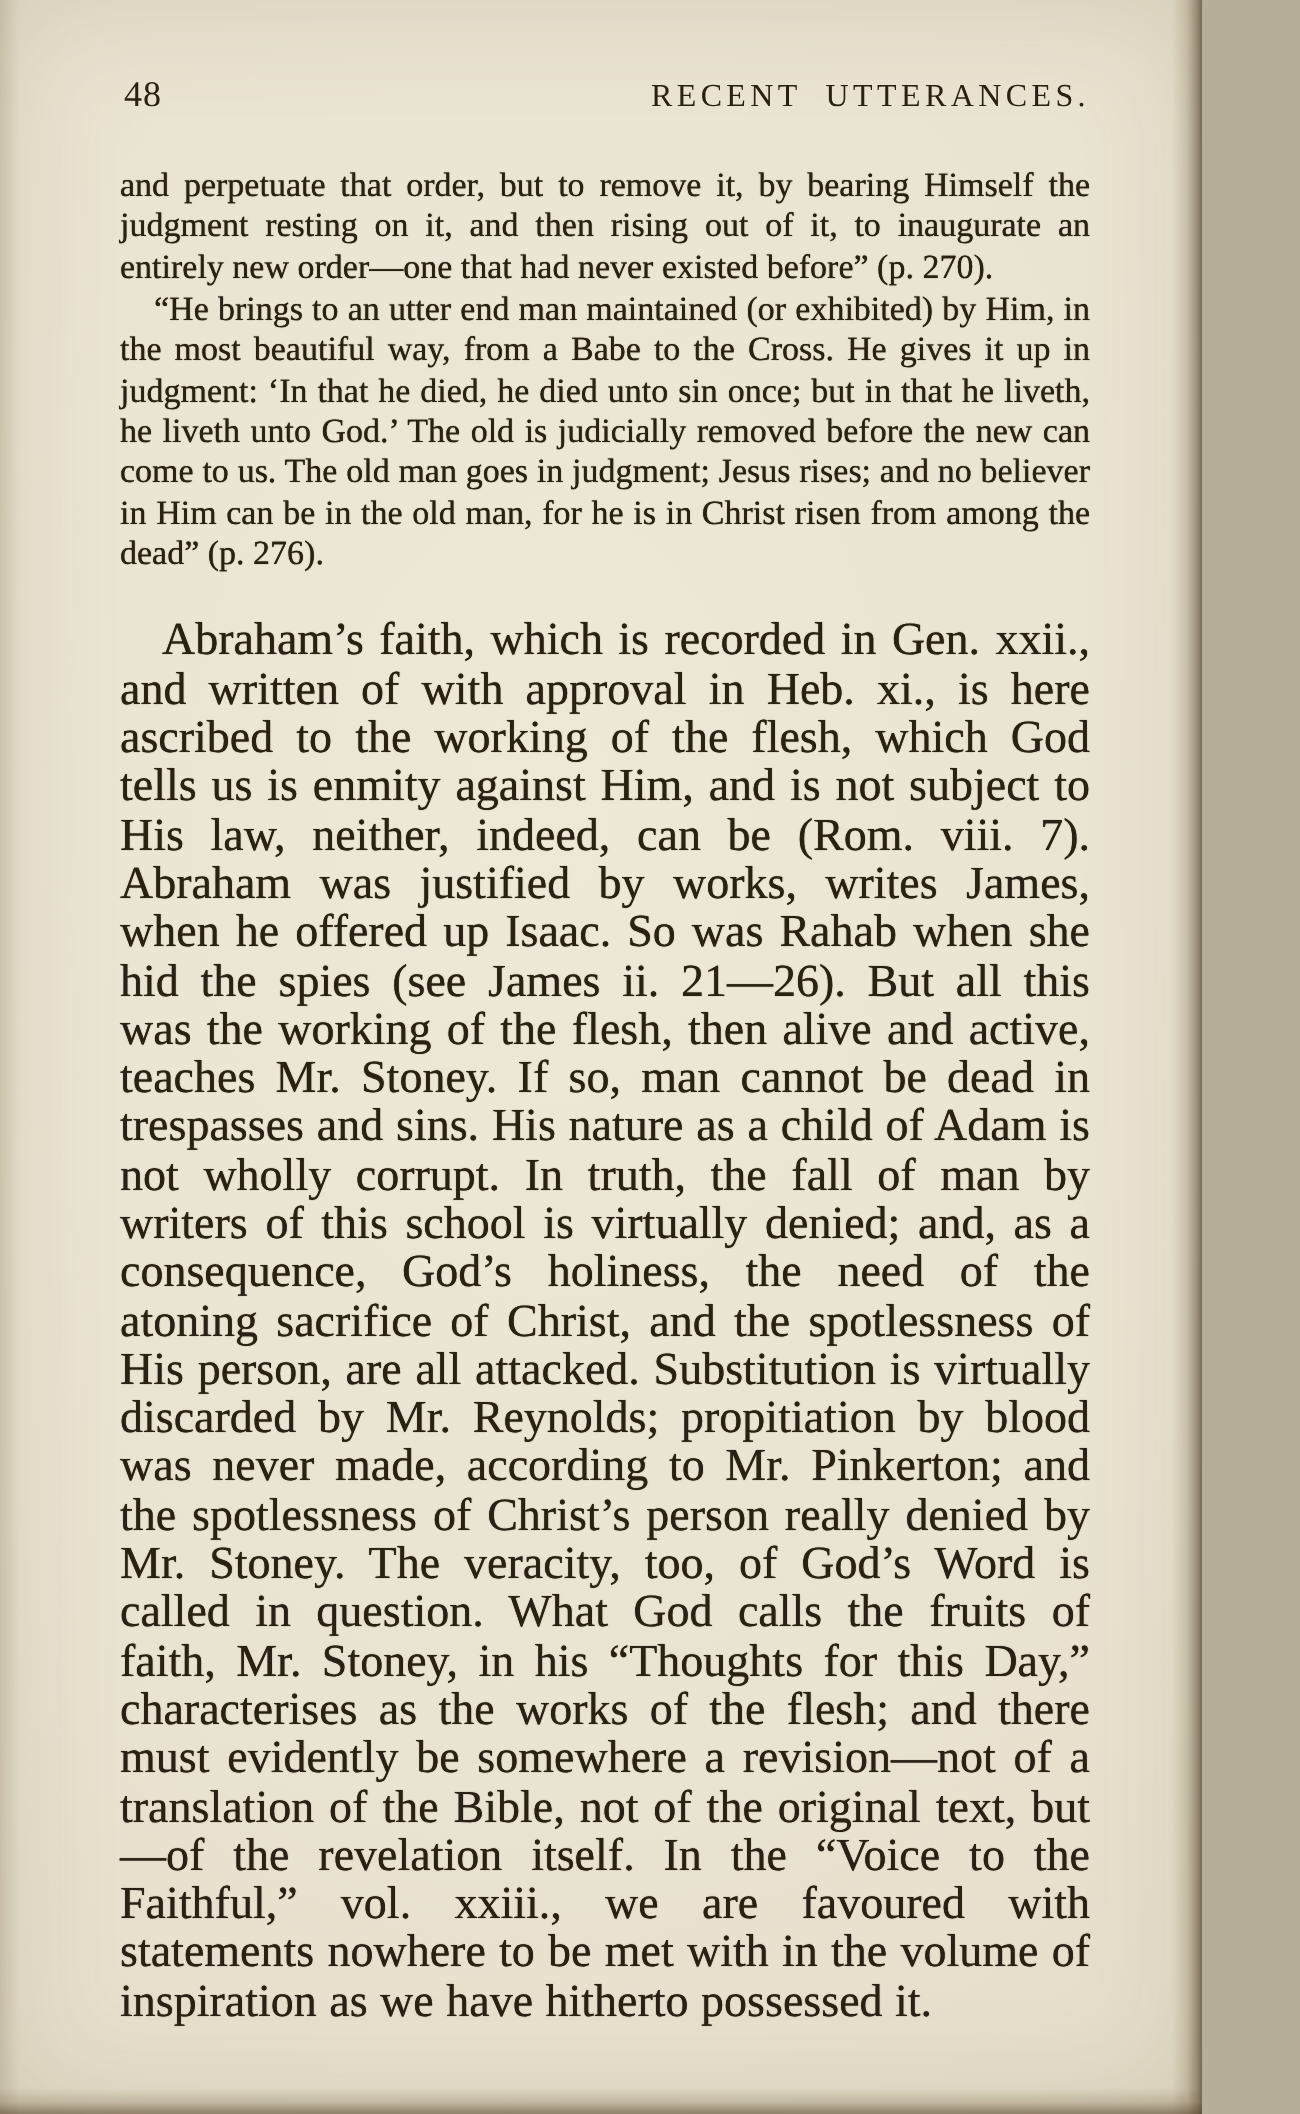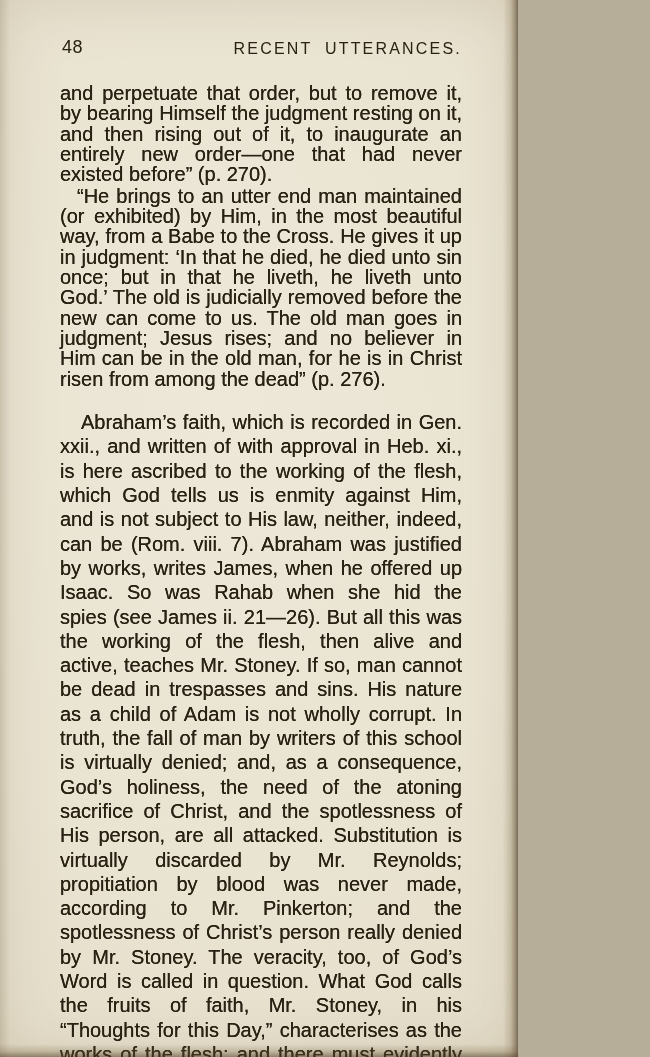--- a/index.html
+++ b/index.html
@@ -2,27 +2,27 @@
 <html style="--ink: #292113; --paper: #e9e3d1;"><head>
 <meta charset="utf-8">
 <style>
   html, body {
     margin: 0;
     padding: 0;
     background: #b7ae99;
   }
   .page {
     position: relative;
-    width: 518px;
+    width: 601px;
     height: 1057px;
     overflow: hidden;
     background:
       radial-gradient(130% 105% at 45% 38%,
         #ede8d8 0%, #e9e3d1 45%, #e3dcc8 75%, #d9d1ba 94%, #d0c6ac 100%);
-    font-family: Liberation Sans, sans-serif;
+    font-family: Liberation Serif, serif;
     color: var(--ink, #292113);
     box-shadow: inset 0 0 60px rgba(120, 100, 65, 0.18);
   }
   .page * { box-sizing: border-box; }
 
   .edge-right {
     position: absolute;
     top: 0; right: 0; bottom: 0;
     width: 15px;
     background: linear-gradient(to right,
@@ -81,29 +81,29 @@
     right: 56px;
     top: 83px;
   }
 
   p {
     margin: 0;
     text-align: justify;
     text-shadow: 0 0 0.45px currentColor;
   }
   p.quote {
-    font-size: 20px;
+    font-size: 17px;
     line-height: 20.35px;
     margin-bottom: 1px;
   }
   p.indent { text-indent: 17px; }
 
   p.body-text {
     margin-top: 21px;
-    font-size: 20px;
+    font-size: 23px;
     line-height: 24.3px;
     text-indent: 21px;
     word-spacing: 0.5px;
   }
 </style>
 </head>
 <body>
 
 <div class="page">
 

